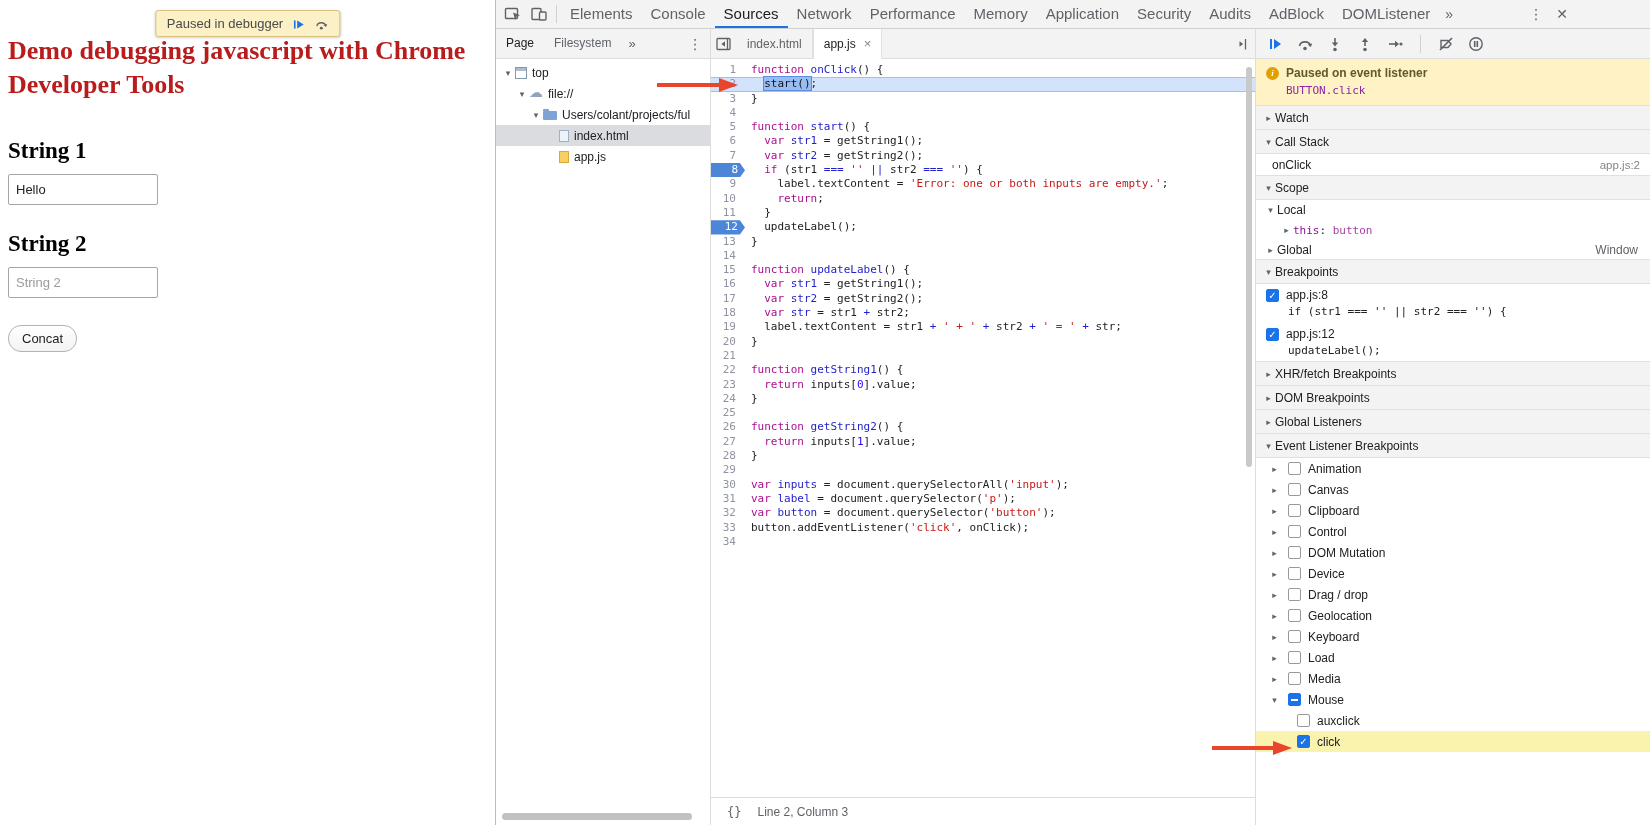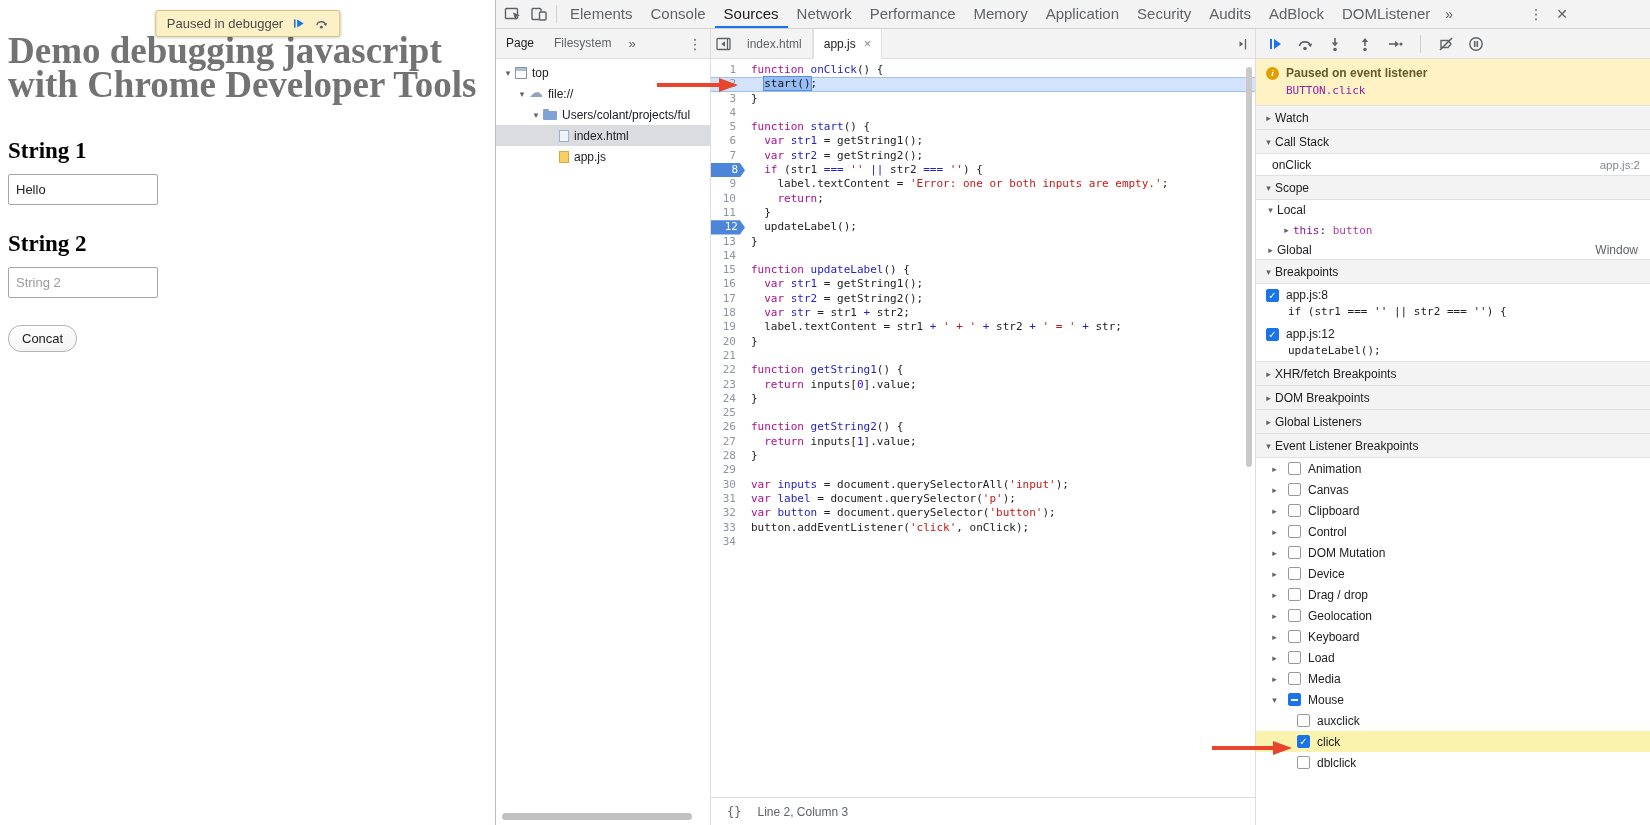--- a/index.html
+++ b/index.html
@@ -2,23 +2,23 @@
 <html><head>
 <meta charset="utf-8">
 <style>
   *{box-sizing:border-box;margin:0;padding:0}
   html,body{width:1650px;height:825px}
   body{font-family:"Liberation Sans",sans-serif;background:#fff;overflow:hidden}
   .screen{position:relative;width:1650px;height:825px;display:flex;background:#fff}
 
   
   .page-pane{width:495px;height:100%;flex:none;position:relative;background:#fff}
-  .paused-banner{position:absolute;top:10px;left:50%;transform:translateX(-50%);display:flex;align-items:center;gap:9px;background:#fbf0c6;border:1px solid #d6c27a;border-radius:3px;padding:5px 11px;font-size:13px;color:#4a4a4a;box-shadow:0 1px 3px rgba(0,0,0,.18);z-index:5;white-space:nowrap}
+  .paused-banner{position:absolute;top:10px;left:50%;transform:translateX(-50%);display:flex;align-items:flex-end;gap:9px;background:#fbf0c6;border:1px solid #d6c27a;border-radius:3px;padding:5px 11px;font-size:13px;color:#4a4a4a;box-shadow:0 1px 3px rgba(0,0,0,.18);z-index:5;white-space:nowrap}
   .pb-icon{display:flex;align-items:center}
-  .page-title{font-family:"Liberation Serif",serif;font-weight:bold;font-size:37px;line-height:34px;margin:34px 16px 0 8px;color:#737373}
+  .page-title{font-family:"Liberation Serif",serif;font-weight:bold;font-size:26px;line-height:34px;margin:34px 16px 0 8px;color:#b91c1c}
   .field-label{font-family:"Liberation Serif",serif;font-weight:bold;font-size:23px;margin:36px 0 10px 8px;color:#000}
   .field-label.second{margin-top:26px}
   .page-input{display:block;margin-left:8px;width:150px;height:31px;border:1px solid #a6a6a6;border-radius:2px;font-size:13px;padding:0 7px;font-family:"Liberation Sans",sans-serif;color:#222;background:#fff}
   .page-input::placeholder{color:#9b9b9b}
   .concat-btn{margin:27px 0 0 8px;padding:5px 13px;font-size:13px;border:1px solid #b3b3b3;border-radius:13px;background:linear-gradient(#ffffff,#f3f3f3);color:#222}
 
   
   .devtools{flex:1;min-width:0;display:flex;flex-direction:column;border-left:1px solid #bdbdbd;background:#fff}
   .dt-topbar{height:29px;background:#f3f3f3;border-bottom:1px solid #d0d0d0;display:flex;align-items:center;flex:none;padding-left:4px}
   .dt-toolicon{width:26px;height:28px;display:flex;align-items:center;justify-content:center;color:#5f6368;font-size:14px}
@@ -475,24 +475,20 @@
               <span>Mouse</span>
             </div>
             <div class="el-row el-child">
               <span class="cb"></span>
               <span>auxclick</span>
             </div>
             <div class="el-row el-child hl">
               <span class="cb checked"></span>
               <span>click</span>
             </div>
-            <div class="el-row el-child">
-              <span class="cb"></span>
-              <span>dblclick</span>
-            </div>
           </div>
       </div>
     </div>
   </div>
 
   <svg class="arrow" style="left:655px;top:76px" width="85" height="18">
     <line x1="2" y1="9" x2="66" y2="9" stroke="#e8452c" stroke-width="4"></line>
     <polygon points="64,2 83,9 64,16" fill="#e8452c"></polygon>
   </svg>
   <svg class="arrow" style="left:1210px;top:739px" width="84" height="18">

